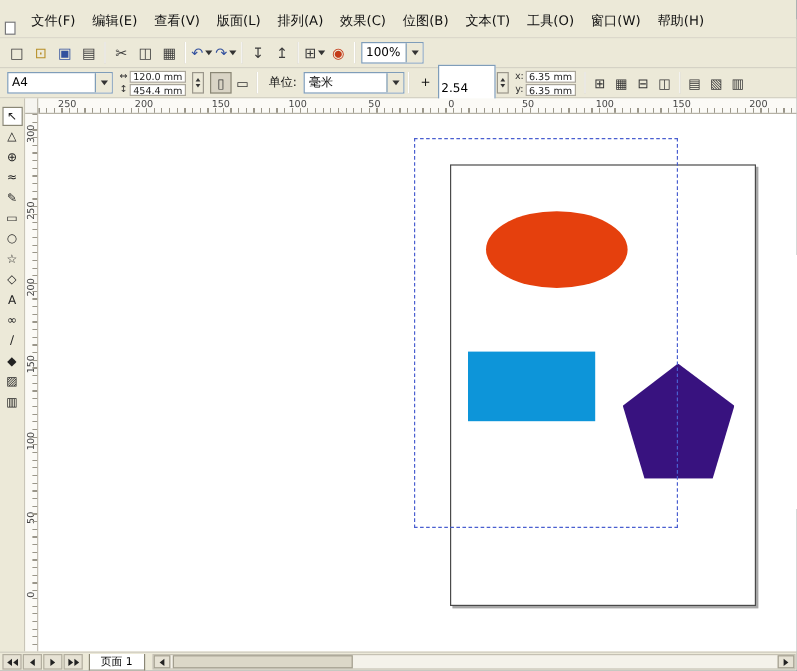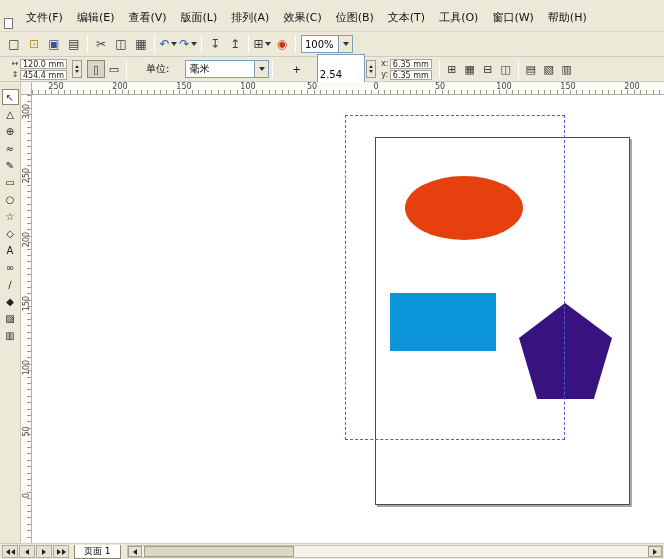--- a/index.html
+++ b/index.html
@@ -41,21 +41,21 @@
   .zoom { width:52px; margin-left:2px; }
 
   .field { display:flex; align-items:flex-start; background:#fff; border:1px solid #7f9db9; height:18px; font-size:10px; padding:14px 2px; }
   .spin { width:10px; height:18px; display:flex; flex-direction:column; align-items:center; justify-content:center; background:#ece9d8; border:1px solid #9b978b; margin-left:1px; }
   .mini-rows { display:flex; flex-direction:column; justify-content:center; gap:1px; margin:0 4px; }
   .mini-row { display:flex; align-items:center; font-size:8px; color:#222; height:10px; }
   .mini-row .val { background:#fff; border:1px solid #aaa69a; padding:0 2px; font-size:8px; height:10px; line-height:9px; min-width:42px; }
   .mini-ic { width:10px; text-align:center; font-size:8px; color:#333; }
   .sqbtn { width:18px; height:18px; display:flex; align-items:center; justify-content:center; border:1px solid transparent; font-size:11px; color:#333; }
   .sqbtn.pressed { border:1px solid #8a8775; background:#d9d4c5; }
-  .plabel { font-size:10px; color:#111; margin:0 16px; white-space:nowrap;text-align:center; }
+  .plabel { font-size:10px; color:#111; margin:0 6px; white-space:nowrap;text-align:center; }
 
   
   .toolbox { position:absolute; left:0; top:82px; width:21px; height:461px; background:#ece9d8; border-right:1px solid #c9c5b8; padding-top:6px; }
   .tool { width:17px; height:16px; margin:1px auto; display:flex; align-items:center; justify-content:center; font-size:10px; color:#222; border:1px solid transparent; }
   .tool.selected { background:#fff; border:1px solid #8a8775; }
 
   
   .ruler-corner { position:absolute; left:21px; top:82px; width:11px; height:13px; background:#f6f5f0; border-right:1px solid #b5b1a5; border-bottom:1px solid #b5b1a5; }
   .hruler { position:absolute; left:32px; top:82px; width:632px; height:13px; background:#fbfaf6; border-bottom:1px solid #b5b1a5; }
   .hruler::after { content:""; position:absolute; left:0; bottom:0; width:100%; height:4px;
@@ -162,20 +162,26 @@
     <div class="sep"></div>
     <div class="combo zoom">
       <span class="combo-text">100%</span>
       <span class="combo-btn">
           <i class="arr-down"></i>
         </span>
     </div>
   </div>
 
   <div class="propbar">
+    <div class="combo" style="width:88px;">
+      <span class="combo-text">A4</span>
+      <span class="combo-btn">
+          <i class="arr-down"></i>
+        </span>
+    </div>
     <div class="mini-rows">
       <div class="mini-row">
         <span class="mini-ic">↔</span>
         <span class="val">120.0 mm</span>
       </div>
       <div class="mini-row">
         <span class="mini-ic">↕</span>
         <span class="val">454.4 mm</span>
       </div>
     </div>

